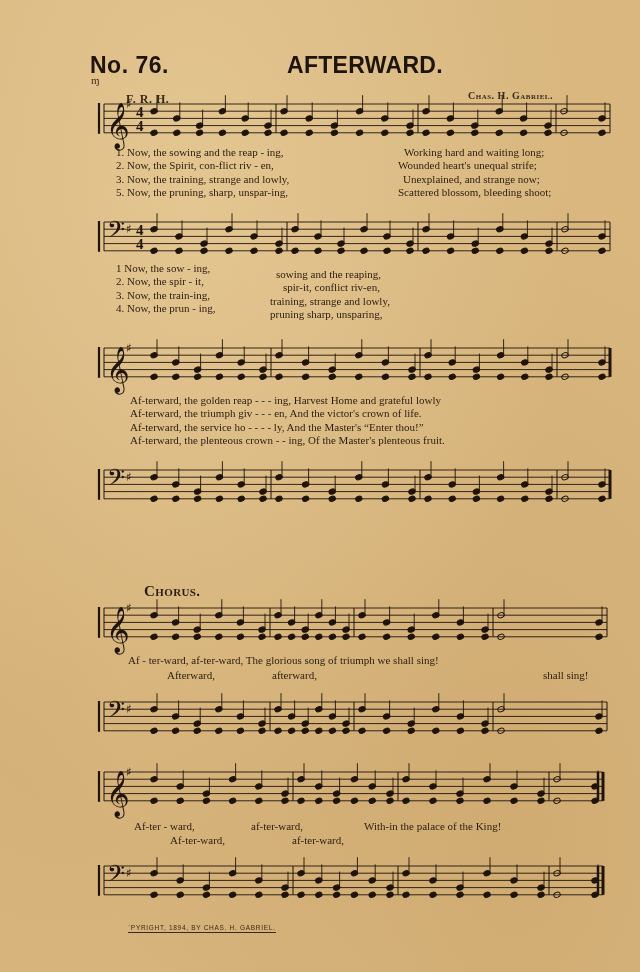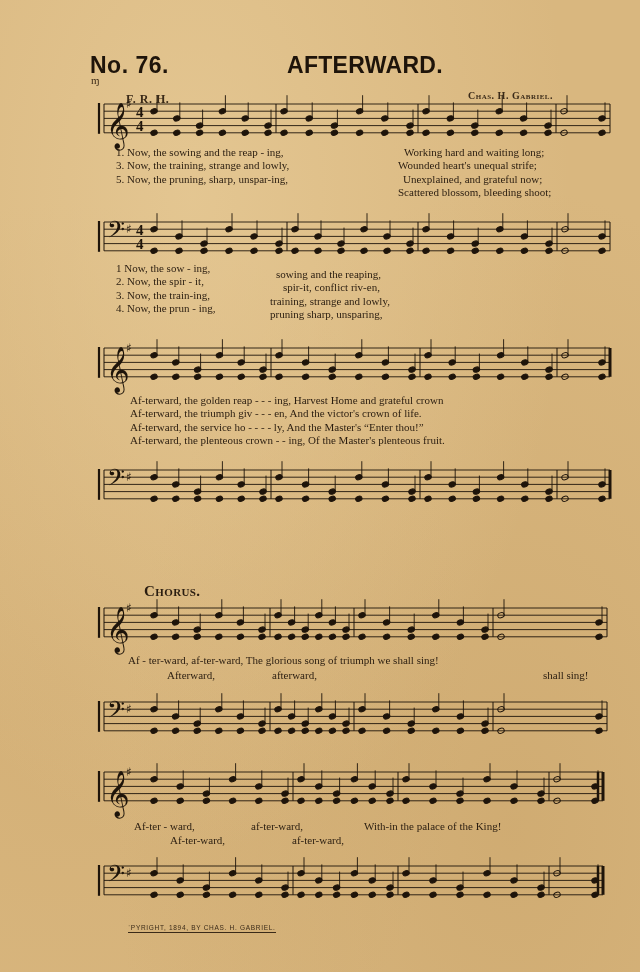--- a/index.html
+++ b/index.html
@@ -651,45 +651,46 @@
         <ellipse cx="557" cy="894.8" rx="3.3" ry="2.5" transform="rotate(-20 557 894.8)" fill="none" stroke="#1e140a" stroke-width="1"></ellipse>
         <line x1="560" x2="560" y1="873.2" y2="857.2" stroke="#1e140a" stroke-width="0.9"></line>
         <ellipse cx="595" cy="880.4" rx="3.3" ry="2.5" transform="rotate(-20 595 880.4)" fill="#1e140a" stroke="#1e140a" stroke-width="1"></ellipse>
         <ellipse cx="595" cy="894.8" rx="3.3" ry="2.5" transform="rotate(-20 595 894.8)" fill="#1e140a" stroke="#1e140a" stroke-width="1"></ellipse>
         <line x1="598" x2="598" y1="880.4" y2="864.4" stroke="#1e140a" stroke-width="0.9"></line>
       </g>
     </svg>
 
   <div class="abs lyric" style="left:116px; top:146px;">
     <div>1.  Now, the sowing and the reap - ing,</div>
+    <div>2.  Now, the Spirit, con-flict riv  -   en,</div>
     <div>3.  Now, the training, strange and lowly,</div>
     <div>5.  Now, the pruning, sharp, unspar-ing,</div>
   </div>
   <div class="abs lyric" style="left:398px; top:146px;">
     <div style="padding-left:6px">Working hard and waiting long;</div>
     <div style="padding-left:0px">Wounded heart's unequal strife;</div>
-    <div style="padding-left:5px">Unexplained, and grateful now;</div>
+    <div style="padding-left:5px">Unexplained, and strange now;</div>
     <div style="padding-left:0px">Scattered blossom, bleeding shoot;</div>
   </div>
 
   <div class="abs lyric" style="left:116px; top:262px;">
     <div>1  Now, the sow  -  ing,</div>
     <div>2.  Now, the spir  -  it,</div>
     <div>3.  Now, the train-ing,</div>
     <div>4.  Now, the prun - ing,</div>
   </div>
   <div class="abs lyric" style="left:268px; top:268px;">
     <div style="padding-left:8px">sowing and the reaping,</div>
     <div style="padding-left:15px">spir-it, conflict riv-en,</div>
     <div style="padding-left:2px">training, strange and lowly,</div>
     <div style="padding-left:2px">pruning sharp, unsparing,</div>
   </div>
 
   <div class="abs lyric" style="left:130px; top:394px;">
-    <div>Af-terward, the golden reap   -   -   -  ing, Harvest Home and grateful crown</div>
+    <div>Af-terward, the golden reap   -   -   -  ing, Harvest Home and grateful lowly</div>
     <div>Af-terward, the triumph giv   -   -   -  en, And the victor's crown of life.</div>
     <div>Af-terward, the service ho  -  -  -  -  ly, And the Master's “Enter thou!”</div>
     <div>Af-terward, the plenteous crown    -    -   ing, Of the Master's plenteous fruit.</div>
   </div>
 
 
   <div class="abs chorus-label">Chorus.</div>
 
   <div class="abs lyric" style="left:128px; top:654px;">Af - ter-ward,     af-ter-ward,     The glorious song of triumph we shall sing!</div>
   <div class="abs lyric" style="left:167px; top:669px;">Afterward,</div>

